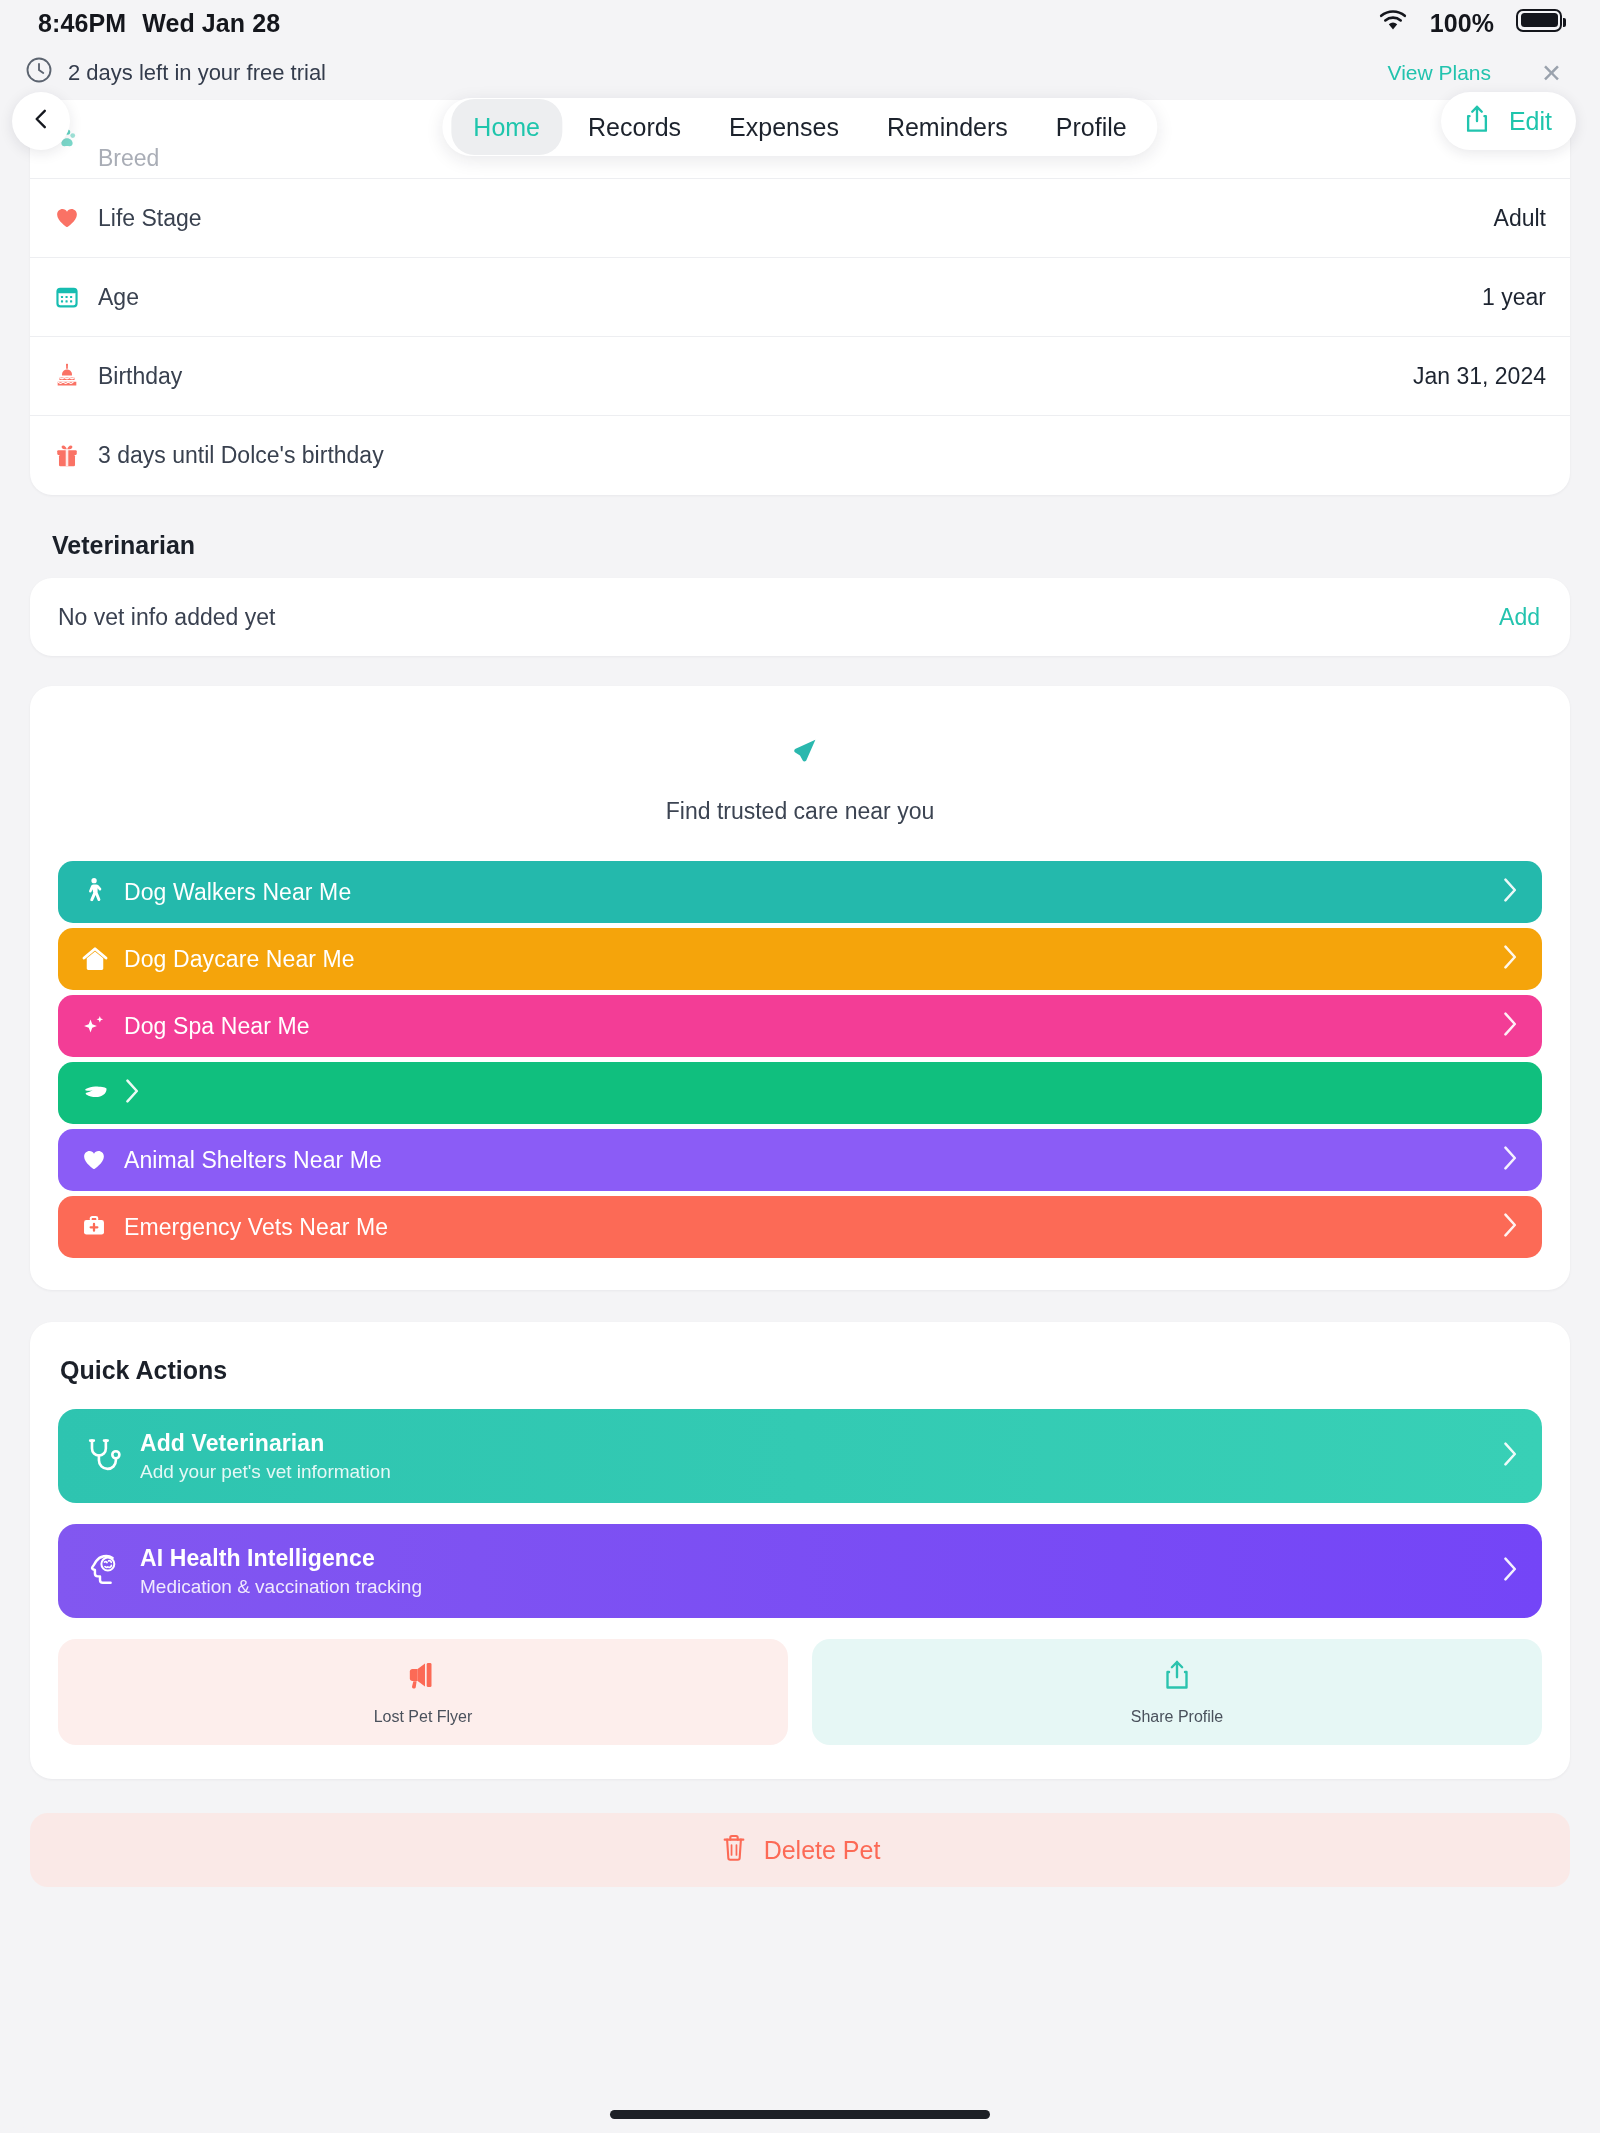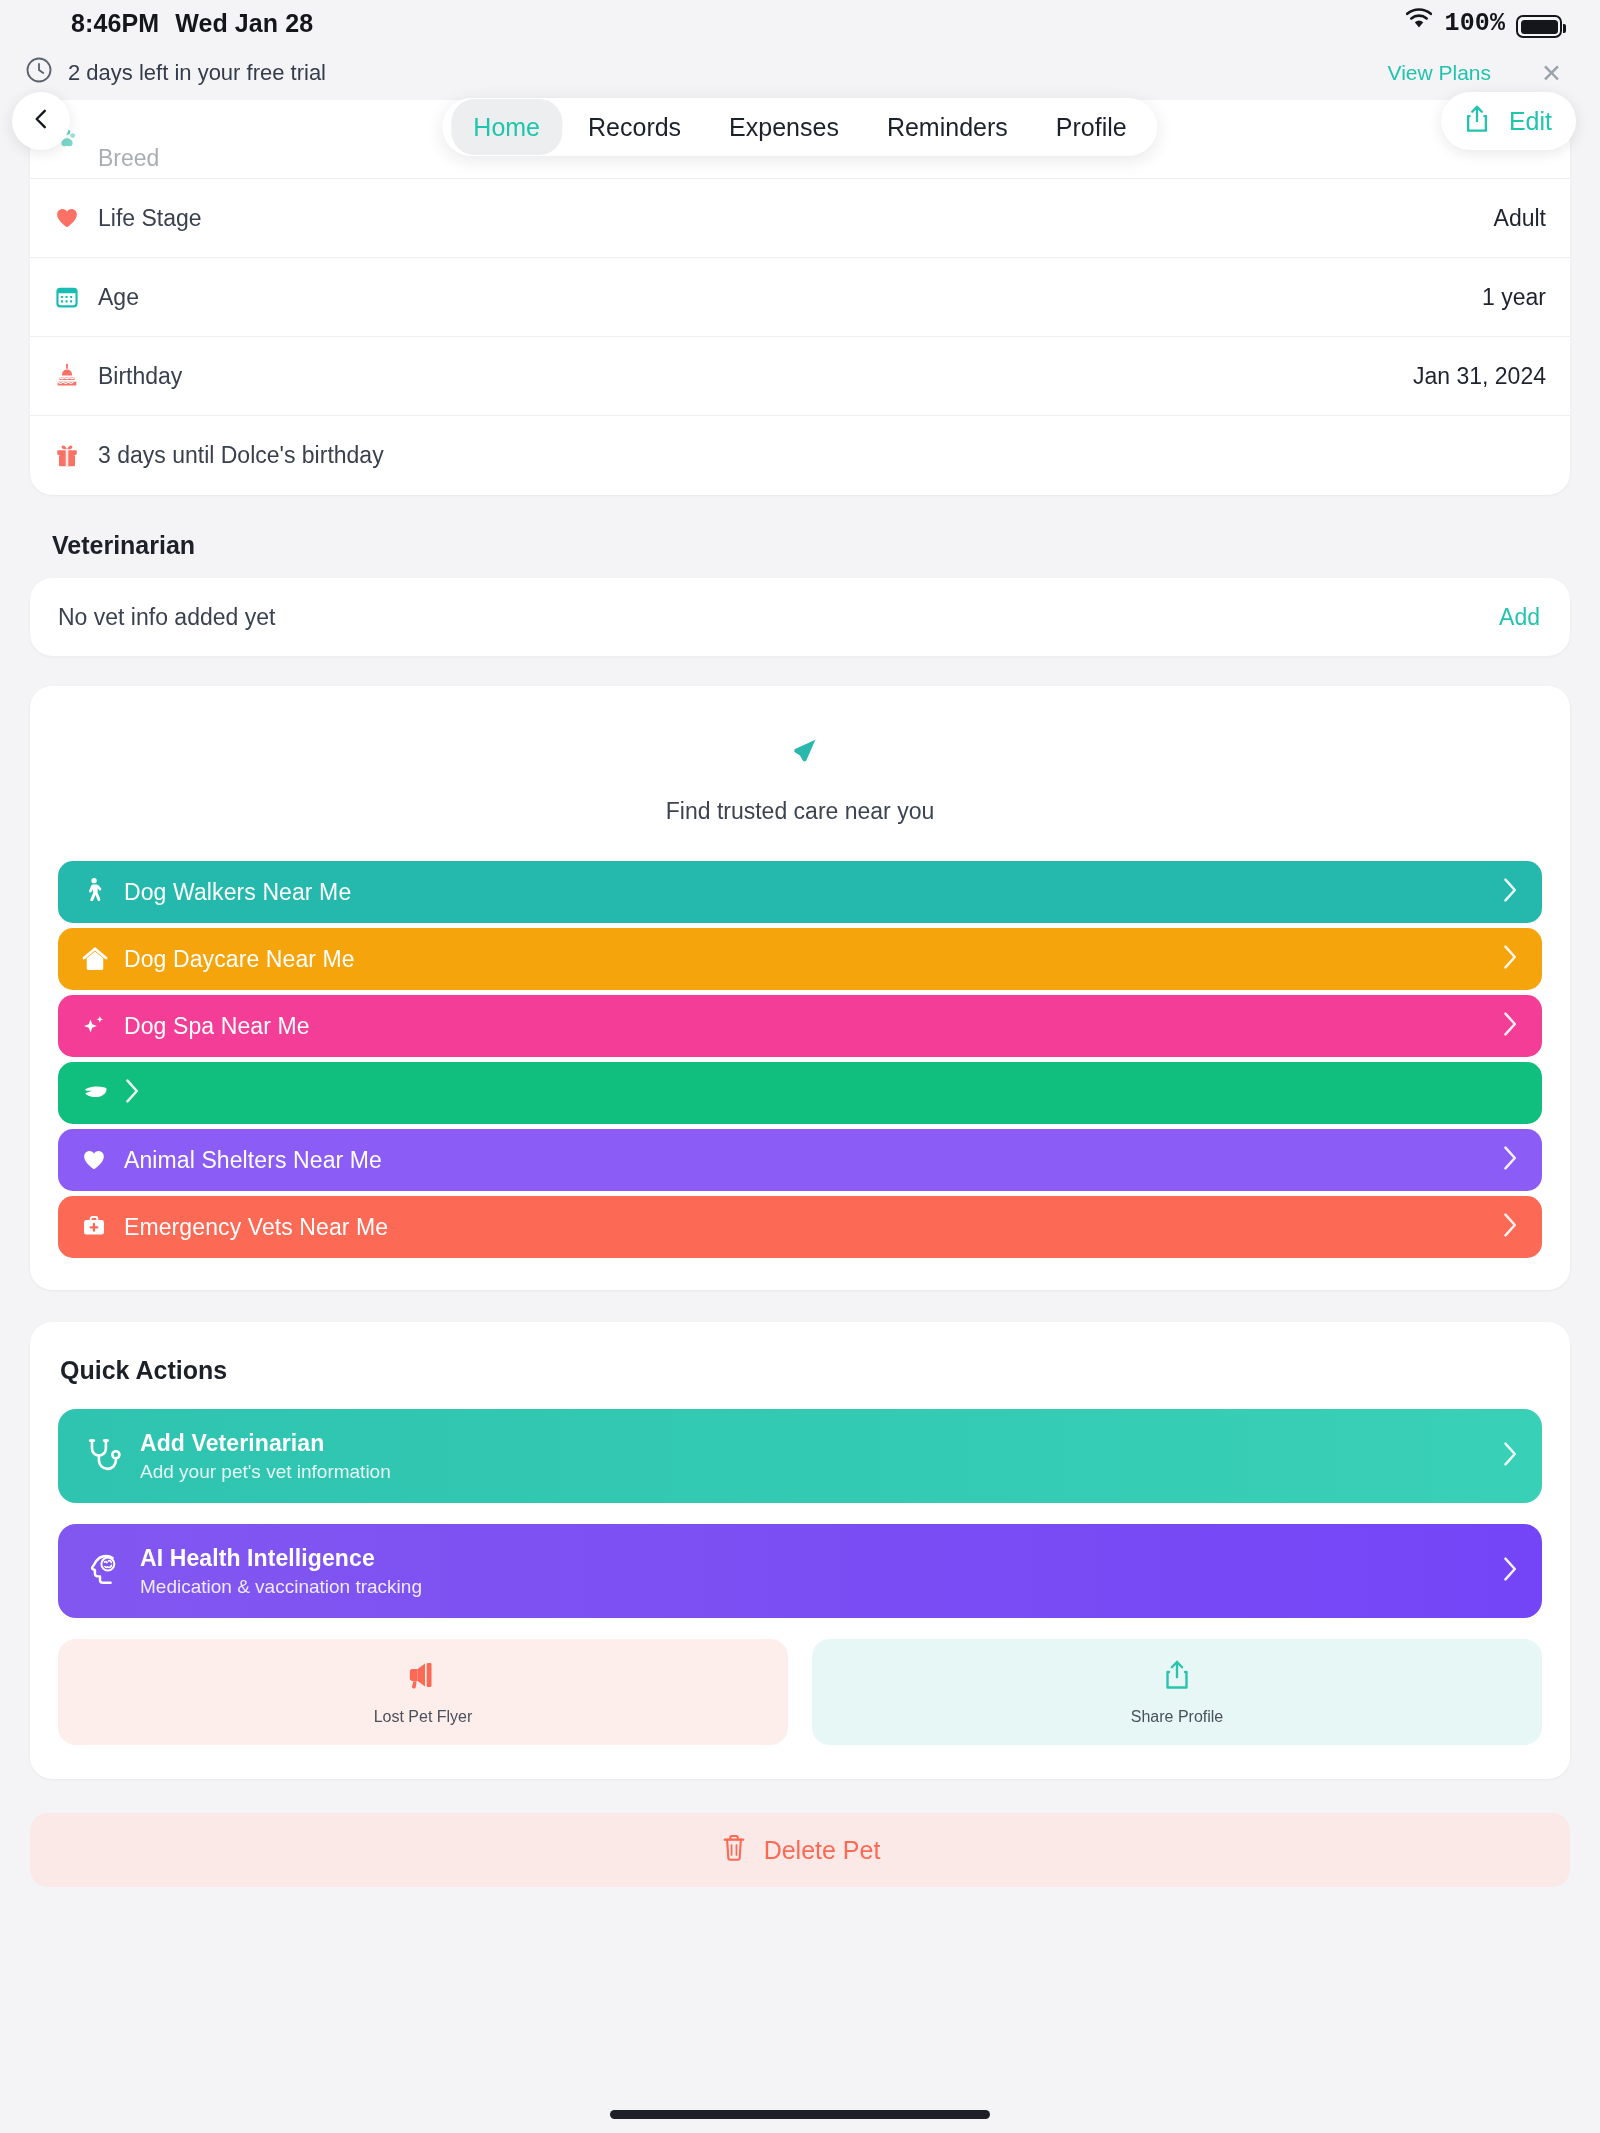--- a/index.html
+++ b/index.html
@@ -24,22 +24,22 @@
     height: 46px;
     display: flex;
     align-items: center;
     justify-content: space-between;
     padding: 0 38px 0 38px;
     font-size: 25px;
     font-weight: 600;
     color: #14161c;
     letter-spacing: 0.1px;
   }
-  .sb-left { display: flex; align-items: center; gap: 16px; margin-left: 33px; }
-  .sb-right { display: flex; align-items: flex-end; gap: 11px; font-family: Liberation Mono, monospace; }
+  .sb-left { display: flex; align-items: center; gap: 16px; }
+  .sb-right { display: flex; align-items: flex-start; gap: 22px; }
   .wifi-ico { display: block; }
   .battery {
     width: 46px; height: 23px;
     border: 2.5px solid #14161c;
     border-radius: 7px;
     position: relative;
     display: flex; align-items: center;
     padding: 2.5px;
   }
   .battery::after {

